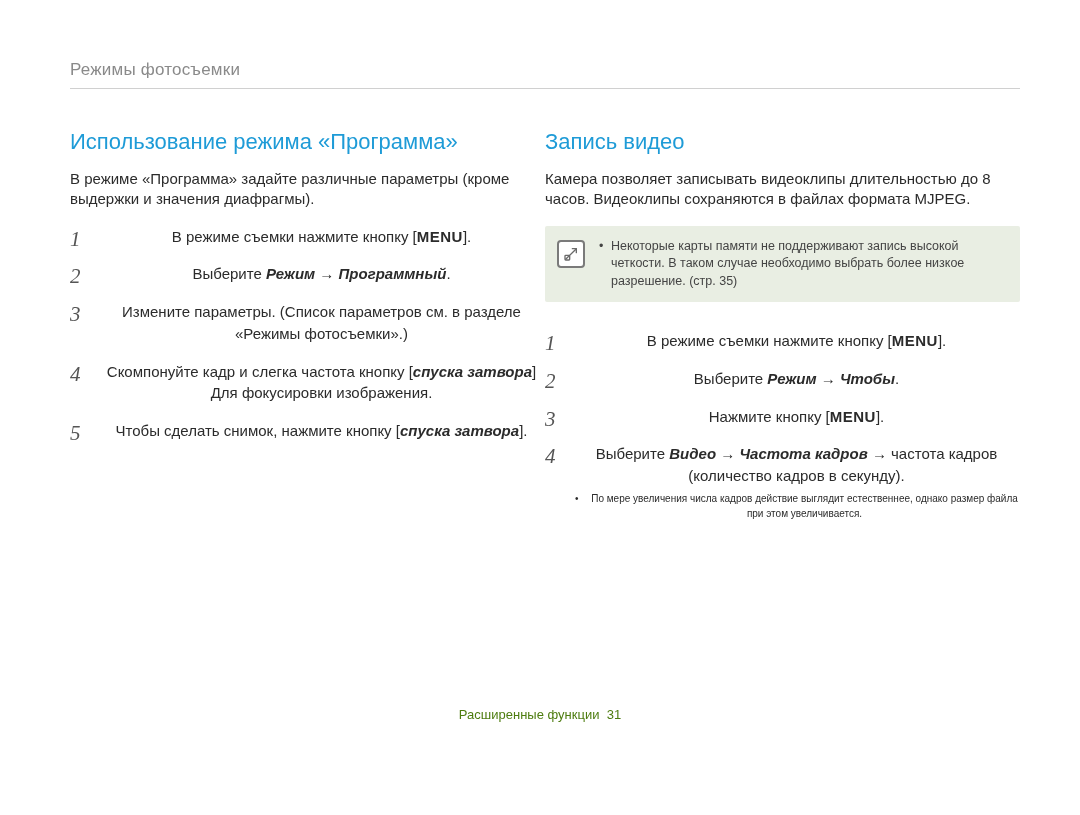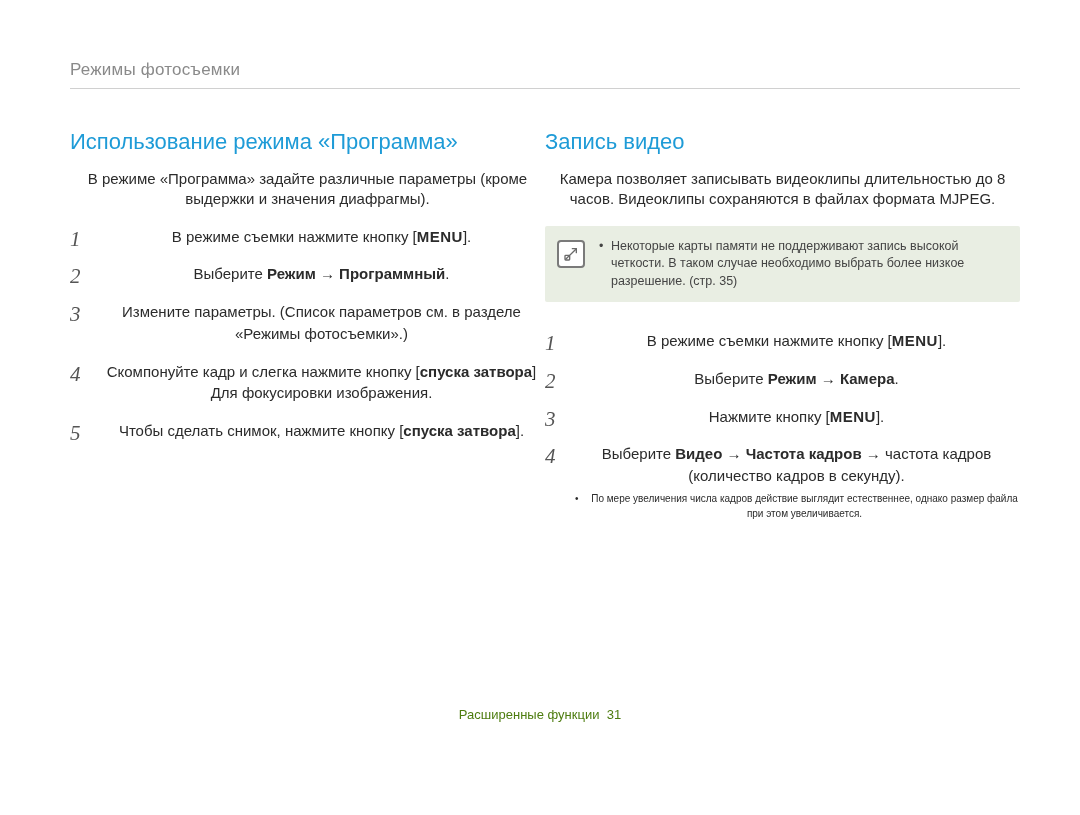--- a/index.html
+++ b/index.html
@@ -26,21 +26,20 @@
   h2.section-title {
     font-size: 22px;
     font-weight: 400;
     color: #1e9bd7;
     margin-bottom: 14px;
   }
   p.intro {
     font-size: 15px;
     line-height: 1.35;
     margin-bottom: 16px;
-    text-align: center;
   }
   ol.steps {
     list-style: none;
     counter-reset: step;
     margin-top: 2px;
   }
   ol.steps > li {
     counter-increment: step;
     position: relative;
     padding-left: 28px;
@@ -52,21 +51,21 @@
   ol.steps > li::before {
     content: counter(step);
     position: absolute;
     left: 0;
     top: -2px;
     font-style: italic;
     font-family: Georgia, "Times New Roman", serif;
     font-size: 21px;
     color: #555;
   }
-  .b { font-weight: 700; }
+  .b { font-weight: 700; font-style: italic; }
   .menu-label { font-weight: 700; letter-spacing: 0.5px; }
   .note-box {
     display: flex;
     background: #e9eee3;
     border-radius: 2px;
     padding: 12px 14px 12px 12px;
     margin-bottom: 28px;
     gap: 14px;
     align-items: flex-start;
   }
@@ -139,21 +138,21 @@
       <p class="intro">В режиме «Программа» задайте различные параметры (кроме выдержки и значения диафрагмы).</p>
       <ol class="steps">
         <li>
           <span>В режиме съемки нажмите кнопку [</span><span class="menu-label">MENU</span><span>].</span>
         </li>
         <li>
           <span>Выберите </span><span class="b">Режим → Программный</span><span>.</span>
         </li>
         <li>Измените параметры. (Список параметров см. в разделе «Режимы фотосъемки».)</li>
         <li>
-          <span>Скомпонуйте кадр и слегка нажмите кнопку [</span><span class="b">спуска затвора</span><span>] Для фокусировки изображения.</span>
+          <span>Скомпонуйте кадр и слегка частота кнопку [</span><span class="b">спуска затвора</span><span>] Для фокусировки изображения.</span>
         </li>
         <li>
           <span>Чтобы сделать снимок, нажмите кнопку [</span><span class="b">спуска затвора</span><span>].</span>
         </li>
       </ol>
     </div>
 
     <div class="col">
       <h2 class="section-title">Запись видео</h2>
       <p class="intro">Камера позволяет записывать видеоклипы длительностью до 8 часов. Видеоклипы сохраняются в файлах формата MJPEG.</p>
@@ -169,21 +168,21 @@
         <div class="note-text">
           <div class="note-bullet">Некоторые карты памяти не поддерживают запись высокой четкости. В таком случае необходимо выбрать более низкое разрешение. (стр. 35)</div>
         </div>
       </div>
 
       <ol class="steps">
         <li>
           <span>В режиме съемки нажмите кнопку [</span><span class="menu-label">MENU</span><span>].</span>
         </li>
         <li>
-          <span>Выберите </span><span class="b">Режим → Камера</span><span>.</span>
+          <span>Выберите </span><span class="b">Режим → Чтобы</span><span>.</span>
         </li>
         <li>
           <span>Нажмите кнопку [</span><span class="menu-label">MENU</span><span>].</span>
         </li>
         <li>
           <span>Выберите </span><span class="b">Видео → Частота кадров</span><span> → частота кадров (количество кадров в секунду).</span>
           <ul class="sublist">
             <li>По мере увеличения числа кадров действие выглядит естественнее, однако размер файла при этом увеличивается.</li>
           </ul>
         </li>

